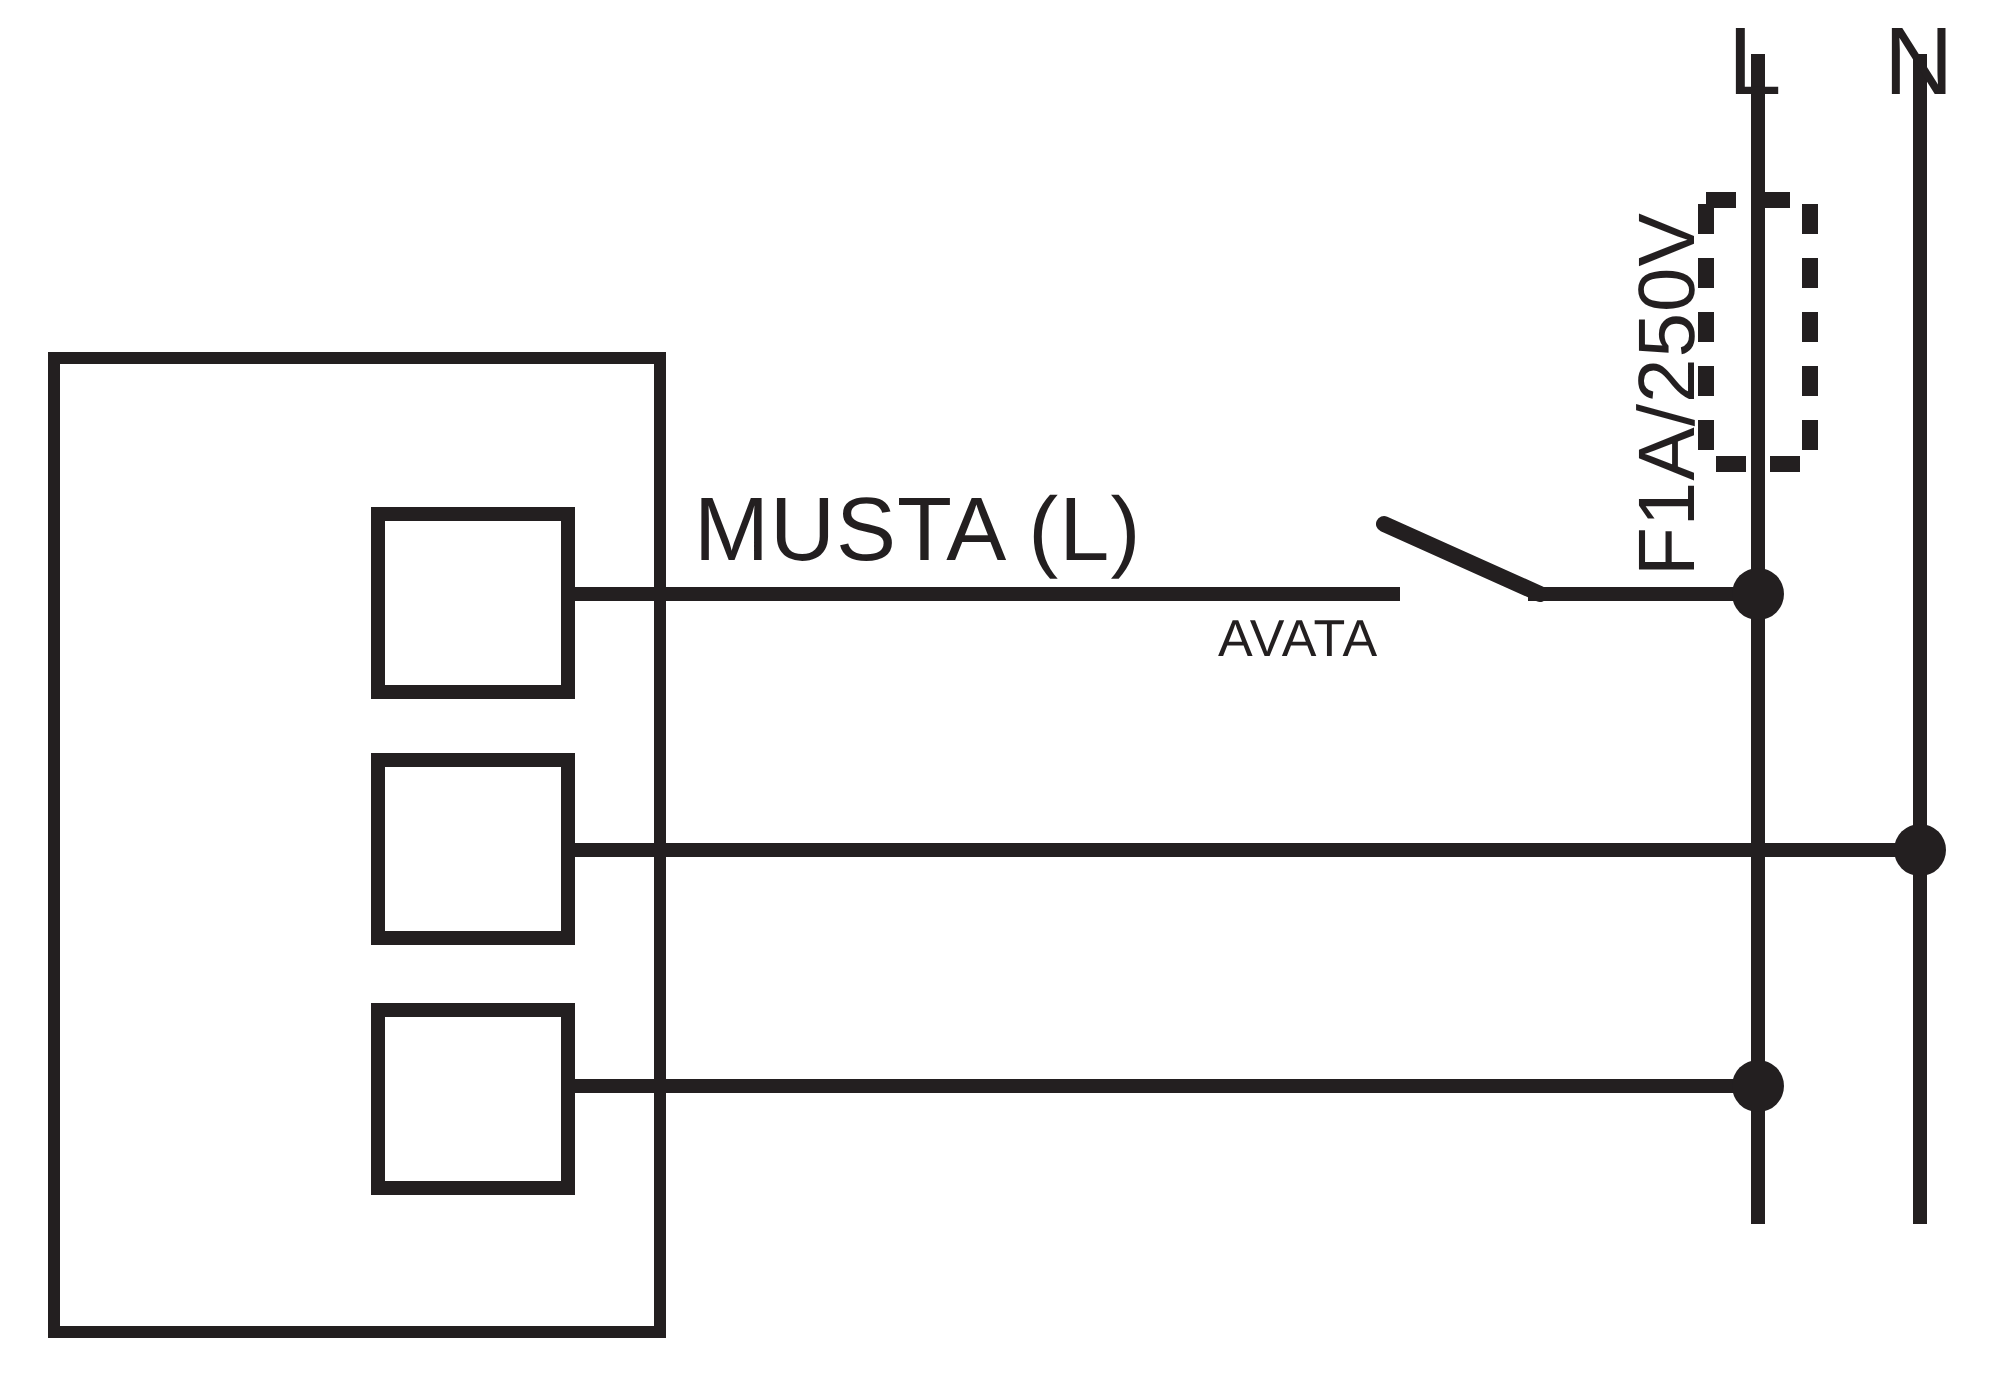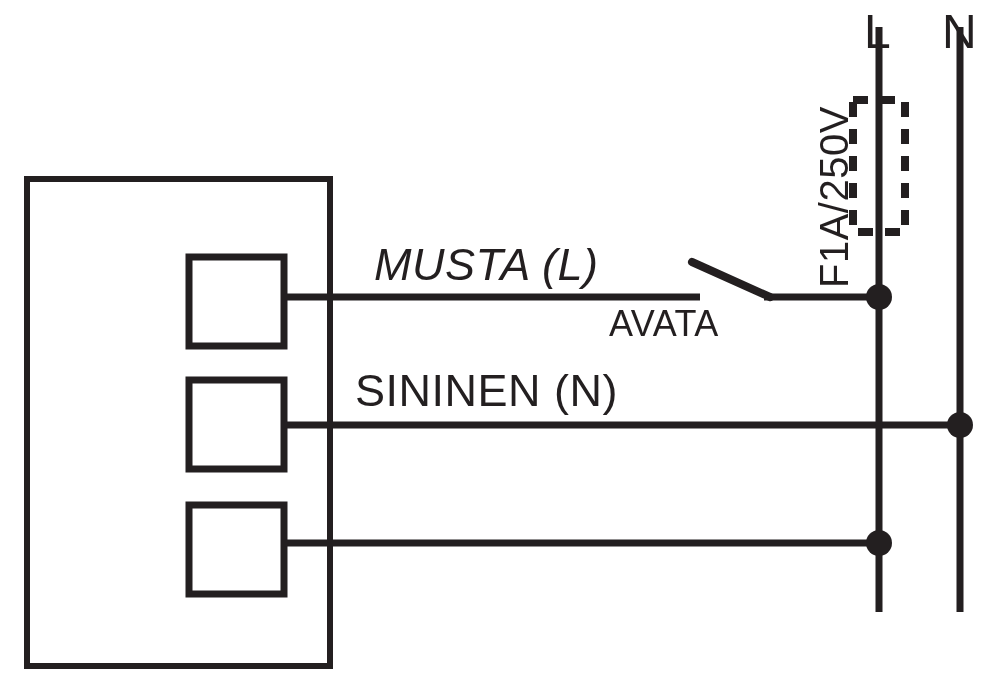--- a/index.html
+++ b/index.html
@@ -63,21 +63,21 @@
     color: #231f20;
     font-family: "Liberation Sans", sans-serif;
     white-space: nowrap;
     line-height: 1;
     letter-spacing: 0.5px;
   }
   .lbl-wire {
     font-size: 45px;
   }
   .lbl-small {
-    font-size: 36px;
+    font-size: 26px;
   }
   .lbl-rail {
     font-size: 48px;
   }
   .lbl-rot {
     font-size: 40px;
     transform-origin: 0 0;
     transform: rotate(-90deg);
   }
 </style>
@@ -109,25 +109,24 @@
     <line class="stroke rail" x1="960" y1="27" x2="960" y2="612"></line>
 
     <rect class="stroke fuse-outline" x="853" y="100" width="52" height="132"></rect>
 
     <circle class="junction" cx="879" cy="297" r="13"></circle>
     <circle class="junction" cx="960" cy="425" r="13"></circle>
     <circle class="junction" cx="879" cy="543" r="13"></circle>
 
   </svg>
 
-  <div class="lbl lbl-wire" style="left:374px; top:242px;font-style:italic;">MUSTA (L)</div>
+  <div class="lbl lbl-wire" style="left:347px; top:242px;">MUSTA (L)</div>
 
   <div class="lbl lbl-small" style="left:609px; top:306px;">AVATA</div>
 
-  <div class="lbl lbl-wire" style="left:355px; top:368px;">SININEN (N)</div>
 
 
   <div class="lbl lbl-rot" style="left:814px; top:288px;">F1A/250V</div>
 
   <div class="lbl lbl-rail" style="left:864px; top:8px;">L</div>
 
   <div class="lbl lbl-rail" style="left:942px; top:8px;">N</div>
 
 </div>
 

